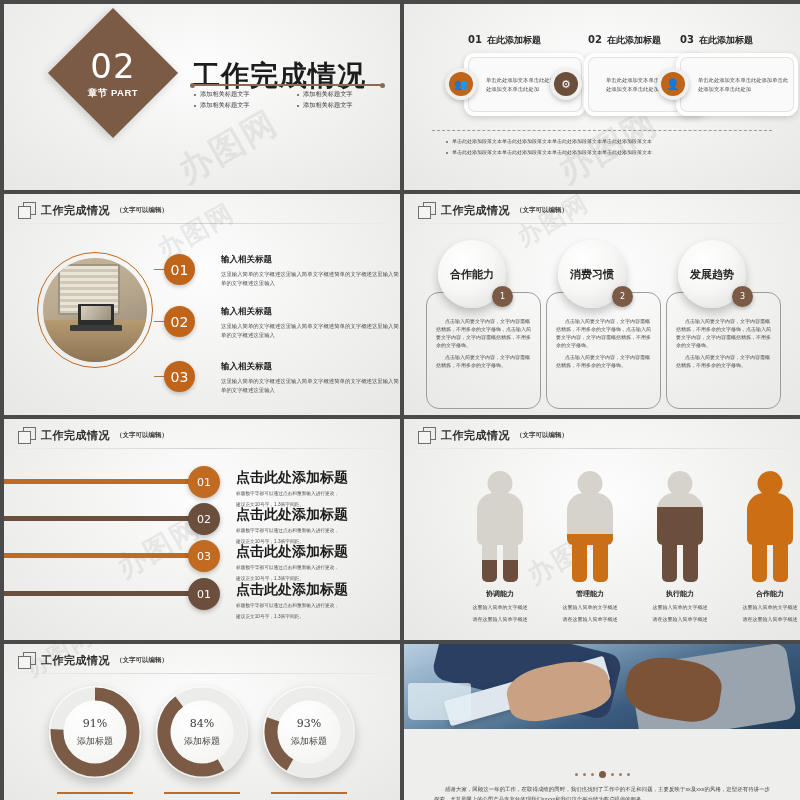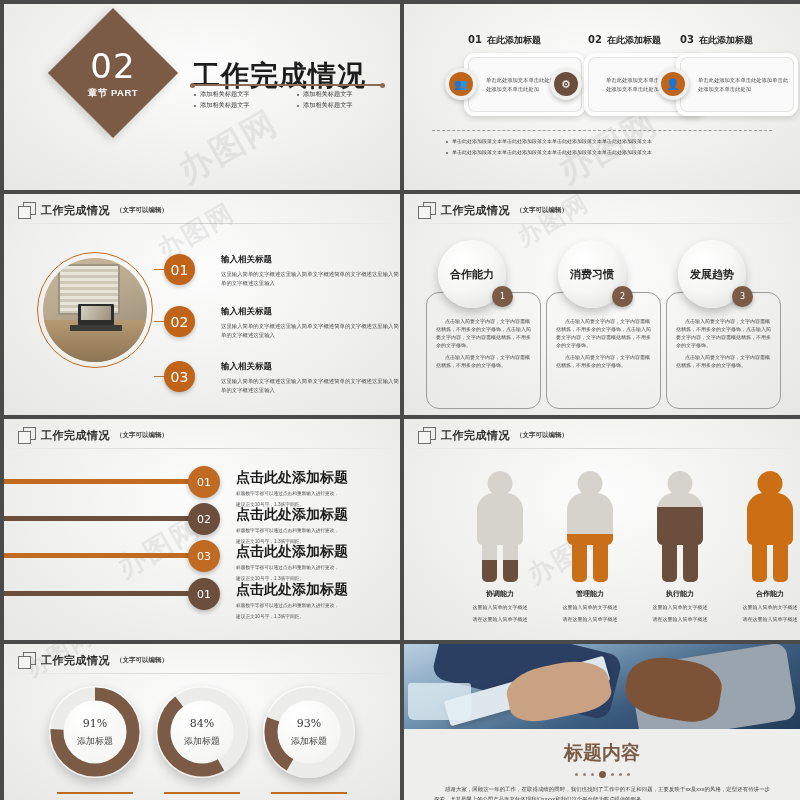--- a/index.html
+++ b/index.html
@@ -471,21 +471,20 @@
 
   <section class="slide s8">
     <div class="hero">
       <span class="sleeve"></span>
         <span class="sleeve2"></span>
       <span class="tab"></span>
         <span class="hand"></span>
         <span class="hand2"></span>
         <span class="glass"></span>
     </div>
-    <div class="ttl">标题内容</div>
     <div class="dots">
       <i></i>
         <i></i>
         <i></i>
         <i class="big"></i>
         <i></i>
         <i></i>
         <i></i>
     </div>
     <div class="body">感谢大家，回顾这一年的工作，在取得成绩的同时，我们也找到了工作中的不足和问题，主要反映于xx及xxx的风格，定型还有待讲一步探索，尤其是网上的公司产品库充分体现我们xxxxx和我们这个平台能为客户提供的服务。</div>

